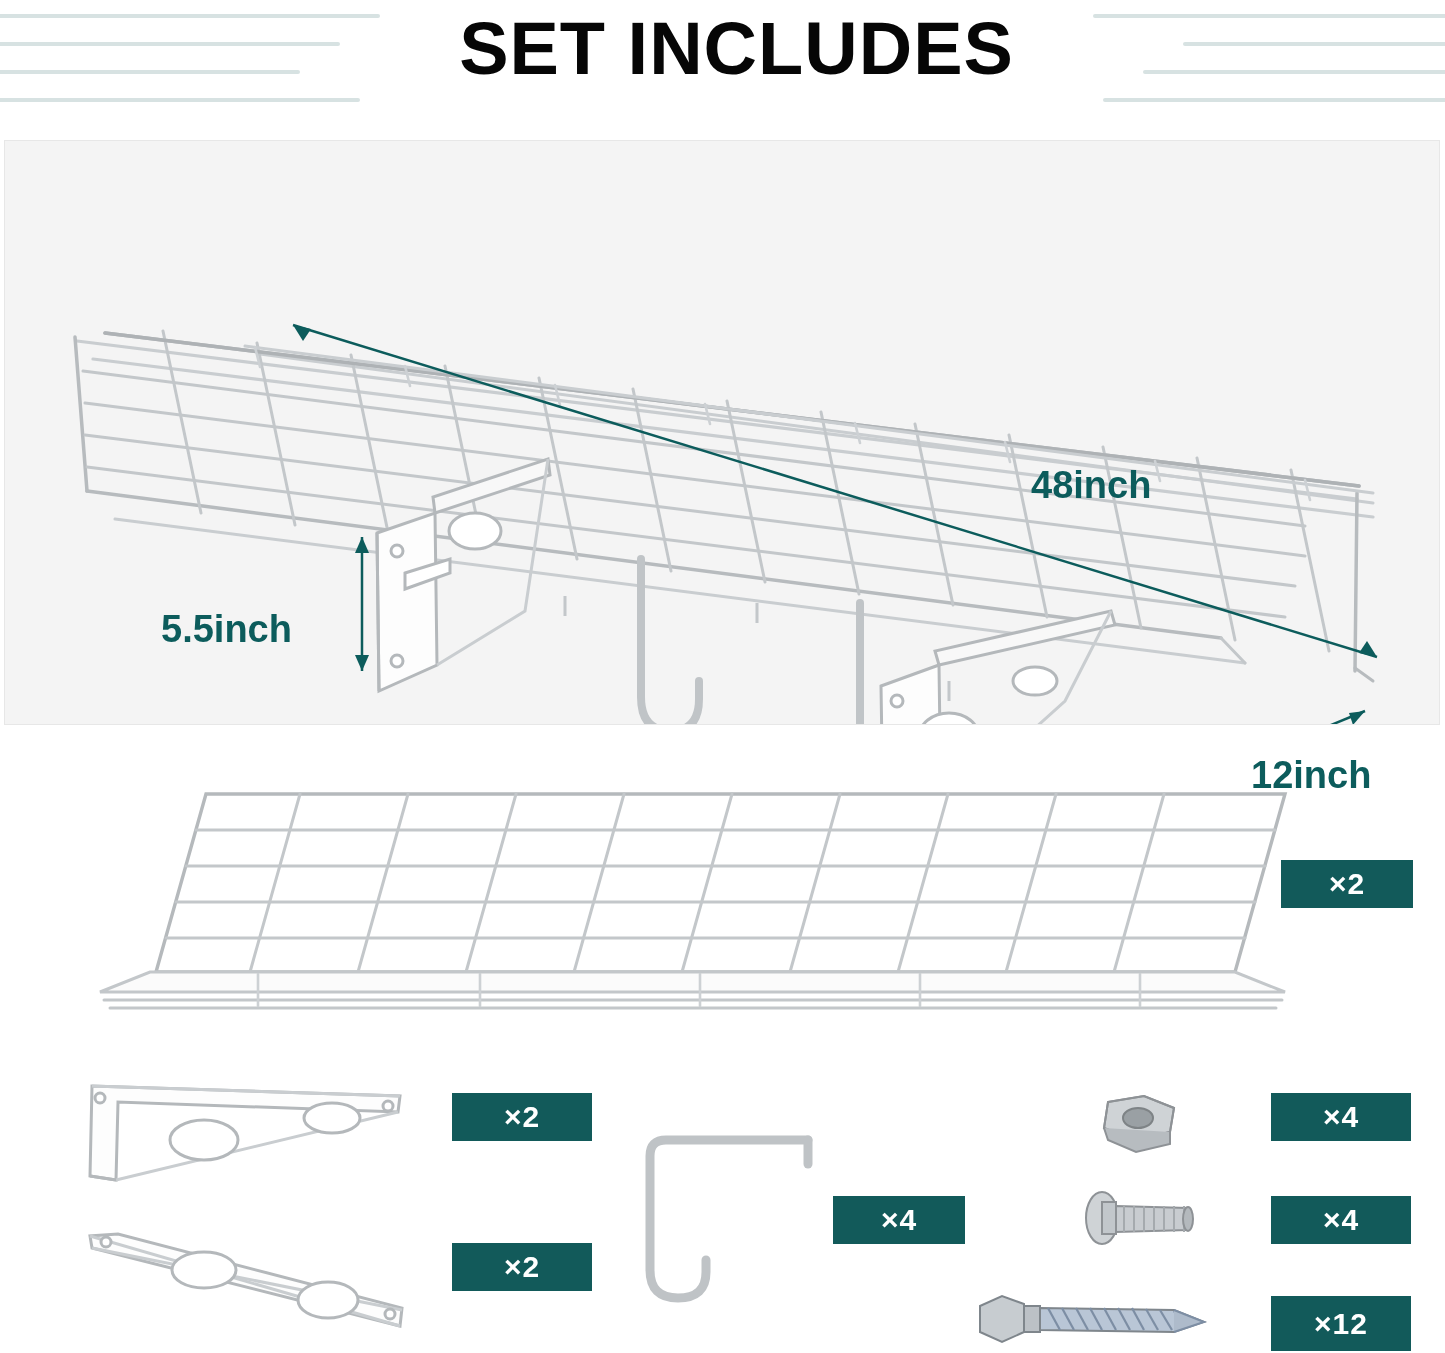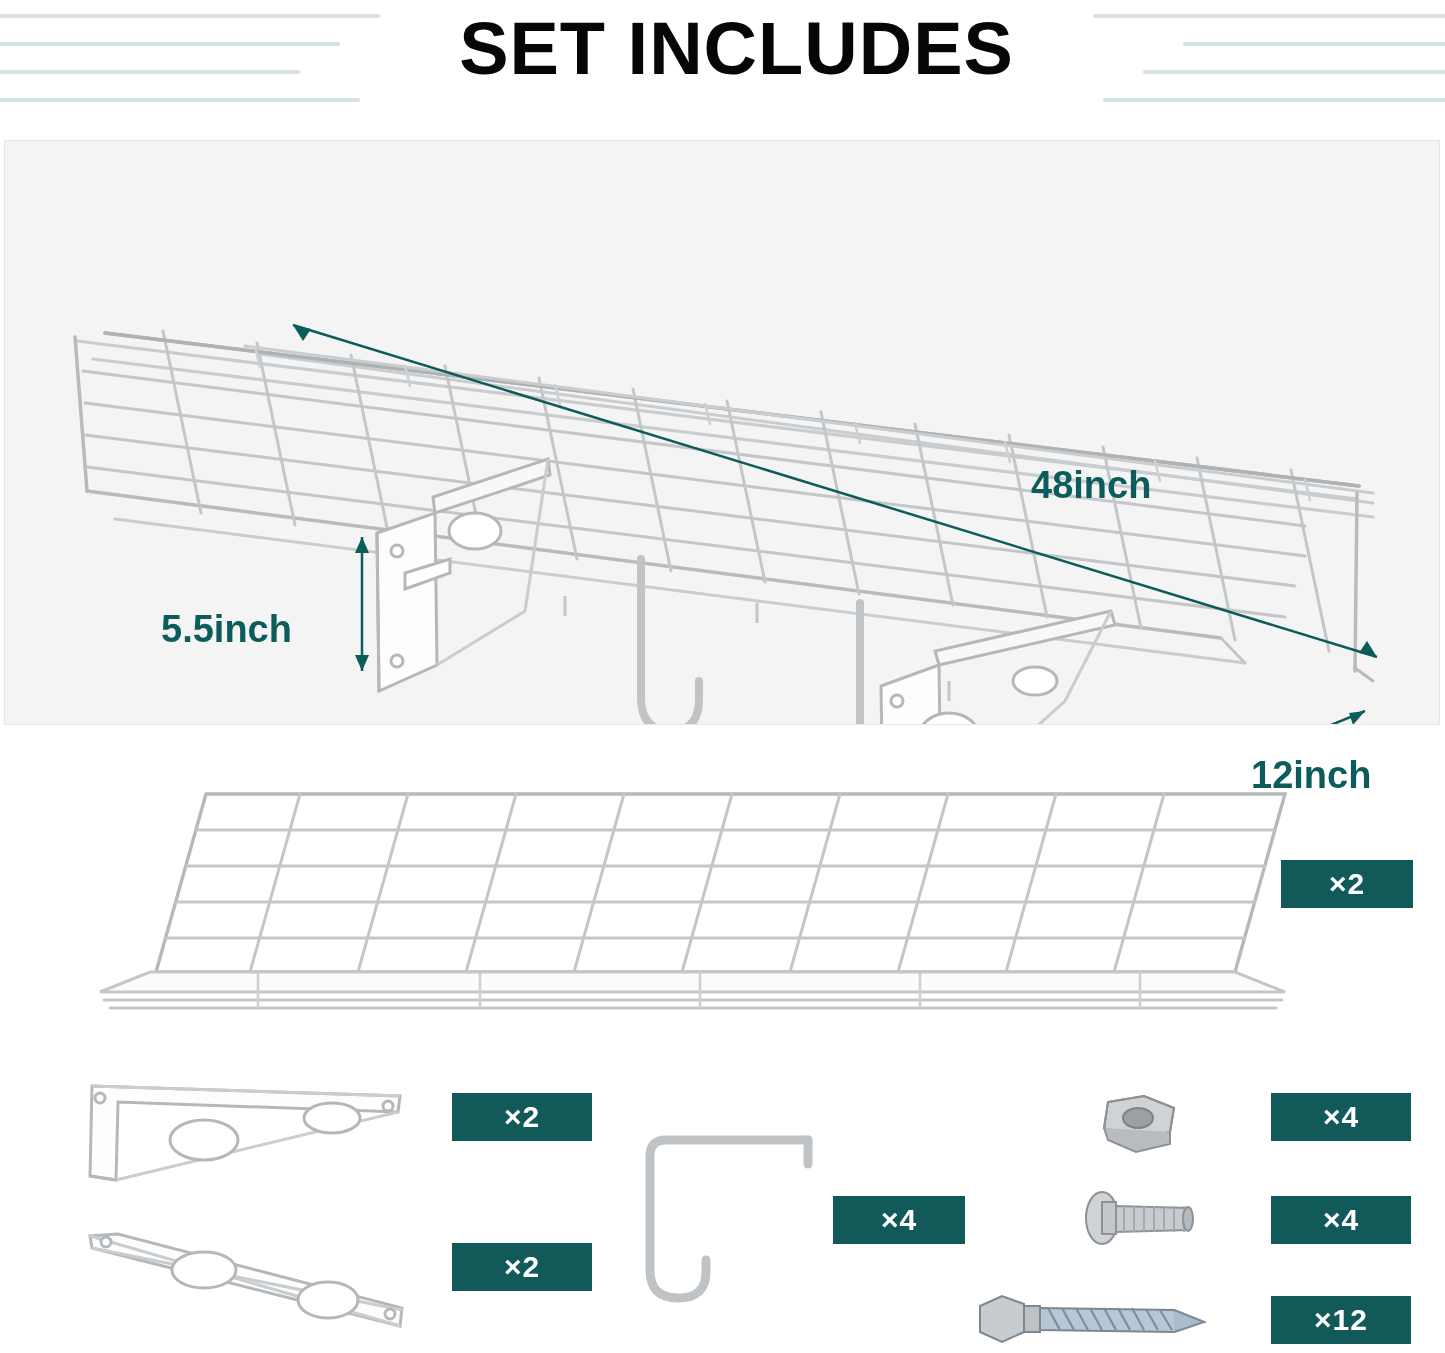--- a/index.html
+++ b/index.html
@@ -83,21 +83,21 @@
     align-items: center;
     justify-content: center;
     letter-spacing: 1px;
   }
   .qty-shelf  { left: 1281px; top: 860px;  width: 132px; height: 48px; }
   .qty-brk1   { left: 452px;  top: 1093px; width: 140px; height: 48px; }
   .qty-brk2   { left: 452px;  top: 1243px; width: 140px; height: 48px; }
   .qty-hook   { left: 833px;  top: 1196px; width: 132px; height: 48px; }
   .qty-nut    { left: 1271px; top: 1093px; width: 140px; height: 48px; }
   .qty-bolt   { left: 1271px; top: 1196px; width: 140px; height: 48px; }
-  .qty-screw  { left: 1271px; top: 1296px; width: 140px; height: 48px; }
+  .qty-screw  { left: 1271px; top: 1296px; width: 140px; height: 55px; }
 
   svg { display: block; }
   .art {
     position: absolute;
     pointer-events: none;
   }
 </style>
 </head>
 <body>
 

